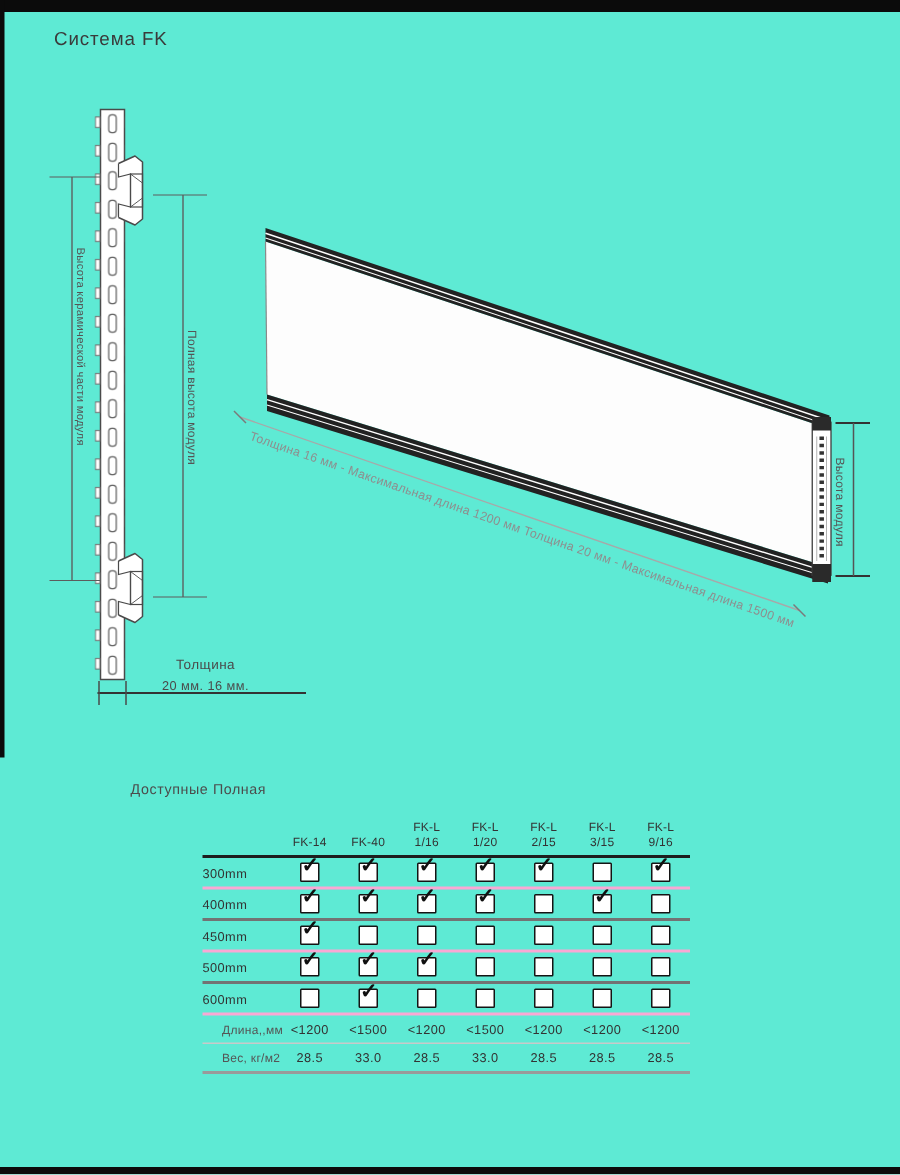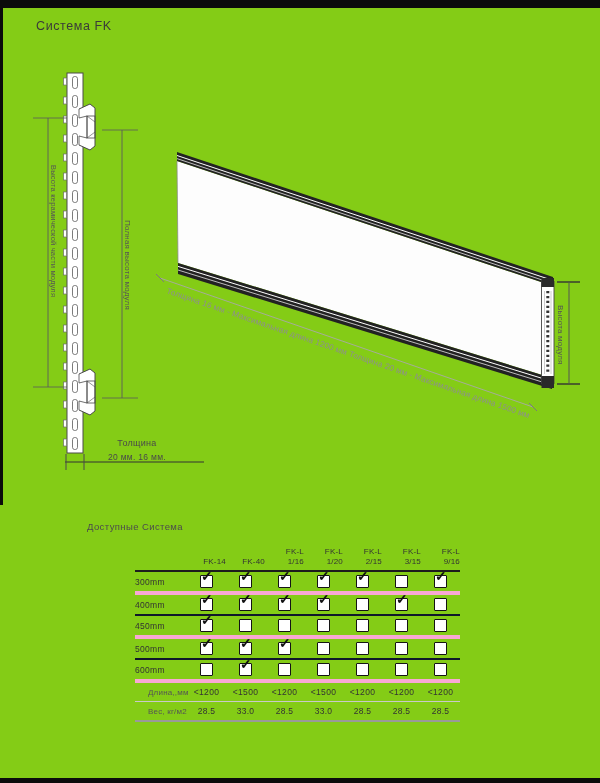--- a/index.html
+++ b/index.html
@@ -1,38 +1,38 @@
 <!DOCTYPE html>
 <html><head>
 <meta charset="utf-8">
 <style>
   html,body{margin:0;padding:0;background:#ffffff;}
   .page{
-    position:relative;width:600px;height:783px;background:#84cc16;overflow:hidden;
+    position:relative;width:600px;height:783px;background:#5eead4;overflow:hidden;
     font-family:"Liberation Sans", sans-serif;color:#3f3f3f;
   }
   .bar-top{position:absolute;left:0;top:0;width:600px;height:8px;background:#0b0b0b;}
   .bar-left{position:absolute;left:0;top:0;width:3px;height:505px;background:#0b0b0b;}
   .bar-bottom{position:absolute;left:0;top:778px;width:600px;height:5px;background:#0b0b0b;}
   .page-title{
     position:absolute;left:36px;top:19px;margin:0;
     font-size:12.5px;font-weight:400;letter-spacing:.6px;color:#3a3a3a;
   }
   svg text{font-family:"Liberation Sans", sans-serif;}
   .left-diagram{position:absolute;left:28px;top:60px;}
   .panel-diagram{position:absolute;left:150px;top:135px;}
   .formats-title{
     position:absolute;left:87px;top:521px;font-size:9.5px;color:#4c4c4c;letter-spacing:.4px;
   }
   .formats-table{position:absolute;left:135px;top:547px;width:325px;}
   .t-row{display:grid;grid-template-columns:52px repeat(7,39px);align-items:center;}
   .t-head{border-bottom:2px solid #1d1d1d;padding-bottom:3px;align-items:end;}
-  .t-head .t-col{font-size:8px;color:#333;text-align:right;line-height:1.25;letter-spacing:.2px;}
-  .t-check{height:19px;border-bottom:4px solid #f9a8d4;}
-  .t-check.thick{border-bottom:2px solid #0f172a;}
+  .t-head .t-col{font-size:8px;color:#333;text-align:center;line-height:1.25;letter-spacing:.2px;}
+  .t-check{height:19px;border-bottom:2px solid #f9a8d4;}
+  .t-check.thick{border-bottom:2px solid #737373;}
   .t-label{font-size:8.5px;color:#333;letter-spacing:.3px;}
   .t-small-label{font-size:8px;color:#555;letter-spacing:.2px;margin-left:13px;}
   .t-cell{display:flex;justify-content:center;align-items:center;height:100%;}
   .t-val{font-size:8.5px;color:#333;text-align:left;letter-spacing:.3px;}
   .t-len{height:18px;border-bottom:1px solid #c9c9c9;}
   .t-wt{height:18px;border-bottom:2.5px solid #9a9a9a;}
   .cbx{
     position:relative;width:11px;height:11px;border:1.8px solid #141414;border-radius:1px;
     background:#fff;
   }
@@ -133,21 +133,21 @@
     </g>
 
     <g>
       <line x1="407" y1="147" x2="430" y2="147" stroke="#333333" stroke-width="1.4"></line>
       <line x1="407" y1="249" x2="430" y2="249" stroke="#333333" stroke-width="1.4"></line>
       <line x1="419" y1="147" x2="419" y2="249" stroke="#555555" stroke-width="1"></line>
       <text transform="translate(407.5,170) rotate(90)" font-size="8" fill="#555555" letter-spacing="0.2">Высота модуля</text>
     </g>
   </svg>
 
-  <div class="formats-title">Доступные Система</div>
+  <div class="formats-title">Доступные Полная</div>
   <div class="formats-table" id="formats-table">
       <div class="t-row t-head">
         <div class="t-cell"></div>
         <div class="t-col">
           <div class="">FK-14</div>
         </div>
         <div class="t-col">
           <div class="">FK-40</div>
         </div>
         <div class="t-col">

